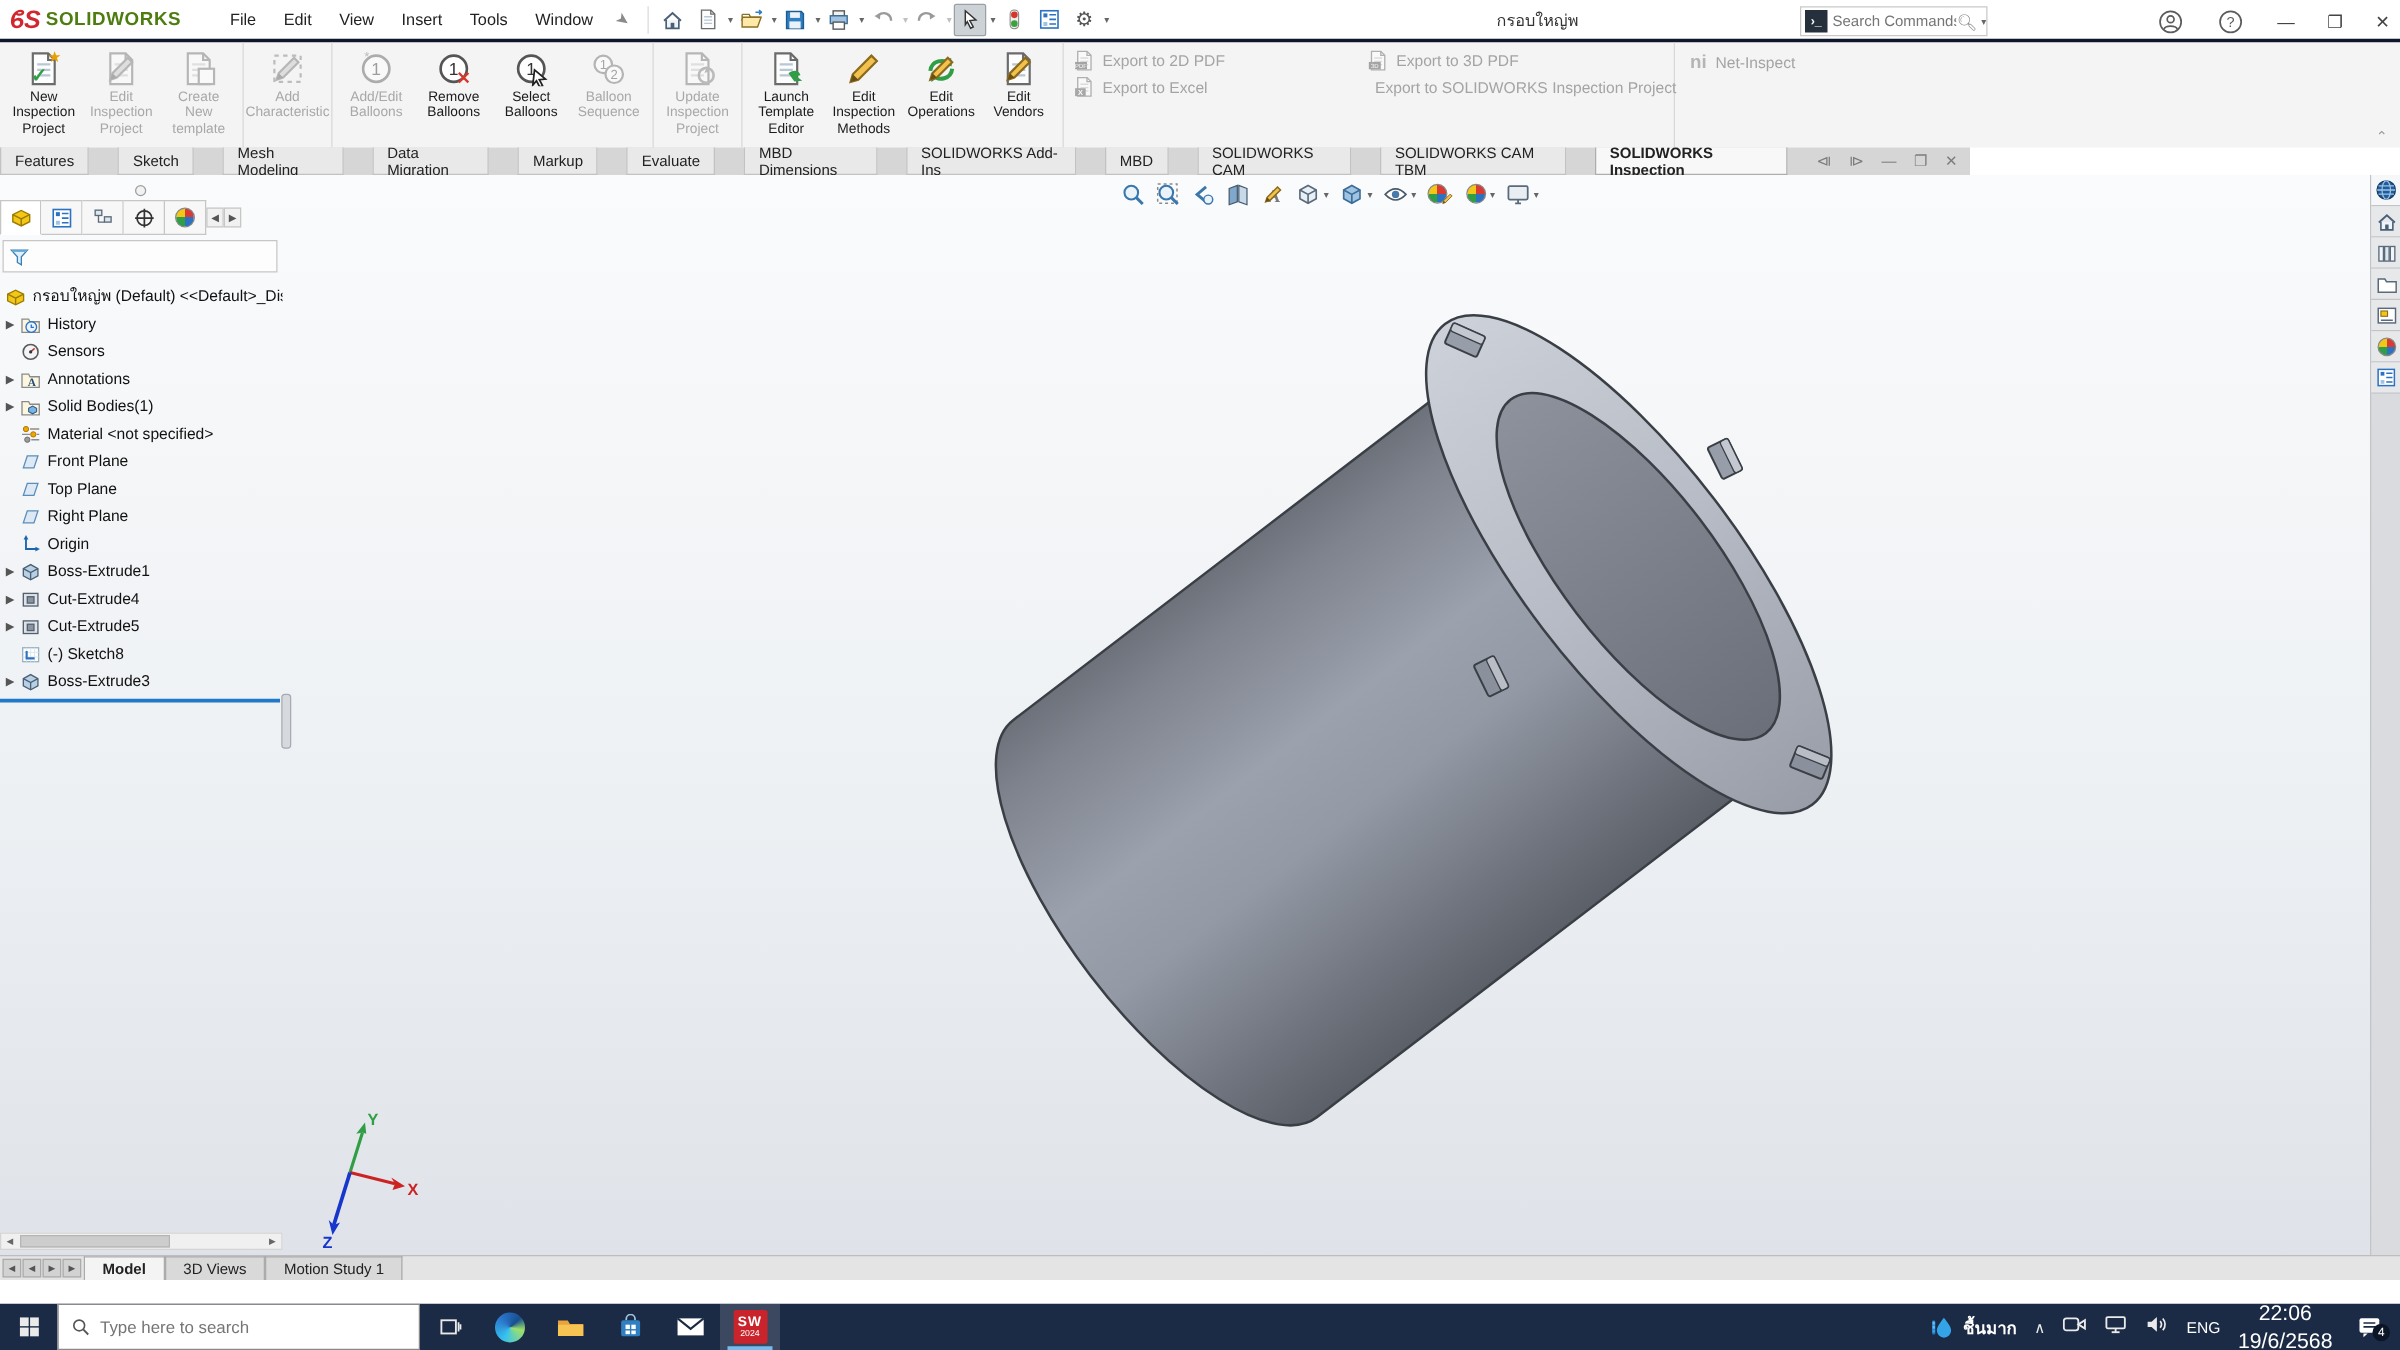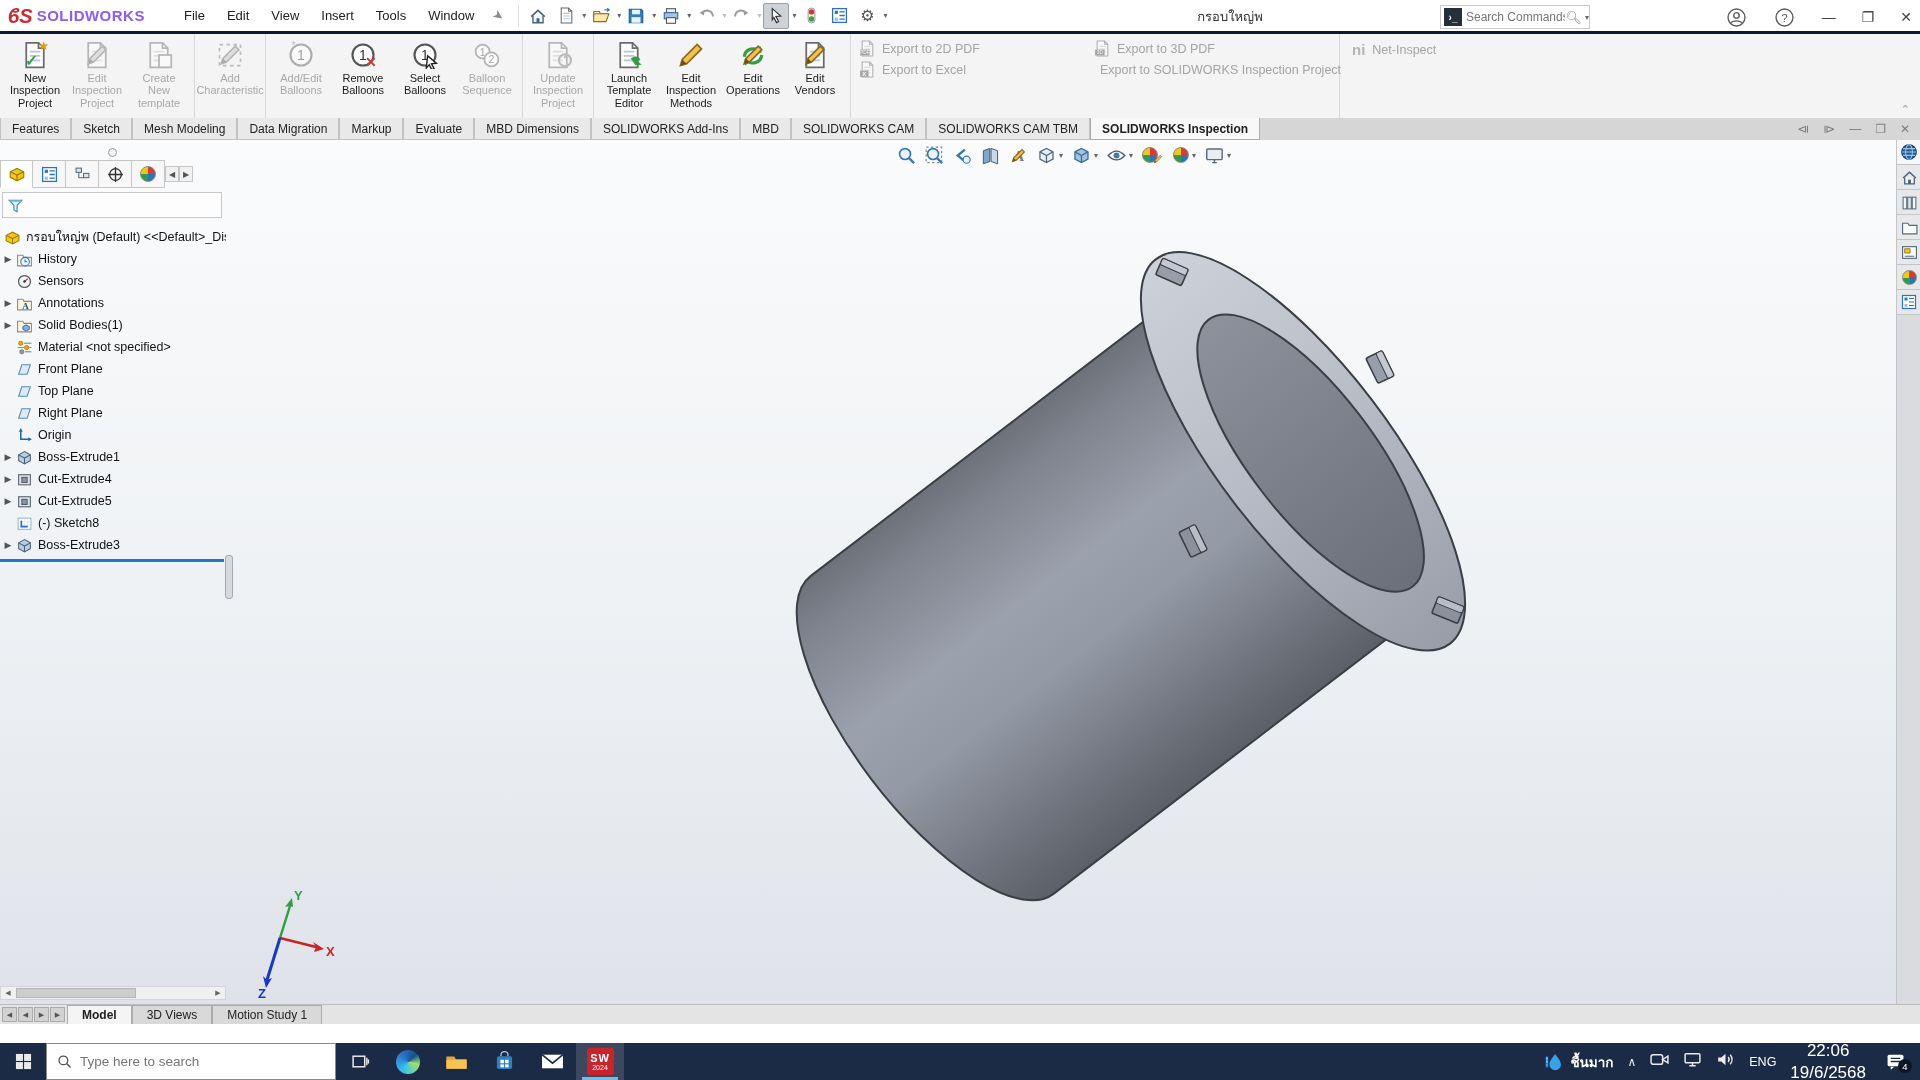--- a/index.html
+++ b/index.html
@@ -5,21 +5,21 @@
   * { box-sizing: border-box; margin: 0; padding: 0; }
   html,body { width:1920px; height:1080px; }
   body { font-family:"Liberation Sans", sans-serif; background:#e9e9e9; overflow:hidden; }
   .screen { position:relative; width:1920px; height:1080px; background:#fff; }
 
   
   .titlebar { position:absolute; left:0; top:0; width:1920px; height:34px; background:#ffffff;
               border-bottom:3px solid #0f172a; display:flex; align-items:center; }
   .logo { display:flex; align-items:center; gap:4px; padding:0 10px 0 8px; }
   .logo-mark { font-size:20px; font-weight:bold; color:#d1272e; font-style:italic; line-height:1; }
-  .logo-text { font-size:15px; color:#8b5cf6; letter-spacing:.5px; }
+  .logo-text { font-size:15px; color:#4d7c0f; letter-spacing:.5px; }
   .logo-text b { font-weight:700; }
   .menus { display:flex; align-items:center; margin-left:18px; }
   .menu-item { padding:0 11px; font-size:13px; color:#222; height:34px; line-height:34px; cursor:default; }
   .pin-icon { margin:0 8px; color:#8a8a8a; font-size:13px; transform:rotate(35deg); display:inline-block; }
   .vsep { width:1px; height:22px; background:#dcdcdc; margin:0 6px; }
   .qa { display:flex; align-items:center; gap:2px; }
   .qa-btn { height:26px; min-width:26px; display:flex; align-items:center; justify-content:center; border-radius:2px; }
   .qa-btn.pressed { background:#cdd2d6; border:1px solid #9aa0a6; }
   .drop { font-size:8px; color:#666; margin-left:1px; }
   .drop.dis { color:#c0c0c0; }
@@ -47,22 +47,22 @@
   .rbtn.disabled svg { filter:grayscale(1) opacity(.45); }
   .export-grid { display:grid; grid-template-columns:235px 245px; grid-auto-rows:21px; padding:4px 0 0 8px; }
   .exp-item { display:flex; align-items:center; gap:6px; font-size:12.5px; color:#a4a4a4; white-space:nowrap; }
   .exp-item svg { filter:grayscale(1) opacity(.5); }
   .netinspect { display:flex; align-items:flex-start; padding:8px 10px 0 12px; border-left:1px solid #d8d8d8; }
   .ni-row { display:flex; align-items:center; gap:7px; font-size:12.5px; color:#a4a4a4; }
   .ni-logo { font-weight:bold; font-size:15px; color:#b5b5b5; line-height:1; }
   .ribbon-collapse { position:absolute; right:10px; bottom:2px; color:#9a9a9a; font-size:11px; }
 
   
-  .tabrow { position:absolute; left:0; top:118px; width:1920px; height:22px; background:#d6d6d6;
-            display:flex; align-items:stretch; }
+  .tabrow { position:absolute; left:0; top:118px; width:1576px; height:22px; background:#d6d6d6;
+            display:flex; align-items:stretch;gap:23px; }
   .cmdtab { padding:0 11px; font-size:12px; color:#222; display:flex; align-items:center;
             background:#e9e9e9; border:1px solid #c2c2c2; border-top:none; cursor:default; }
   .cmdtab.active { background:#f8f8f8; font-weight:bold; border-color:#aeaeae; }
   .tabrow-right { margin-left:auto; display:flex; align-items:center; gap:14px; padding-right:10px; color:#7c7c7c; }
   .tabrow-right .wico { font-size:12px; }
 
   
   .main { position:absolute; left:0; top:140px; width:1920px; height:864px;
           background:linear-gradient(180deg,#fafbfc 0%,#eef1f4 55%,#dfe3e9 100%); }
 

